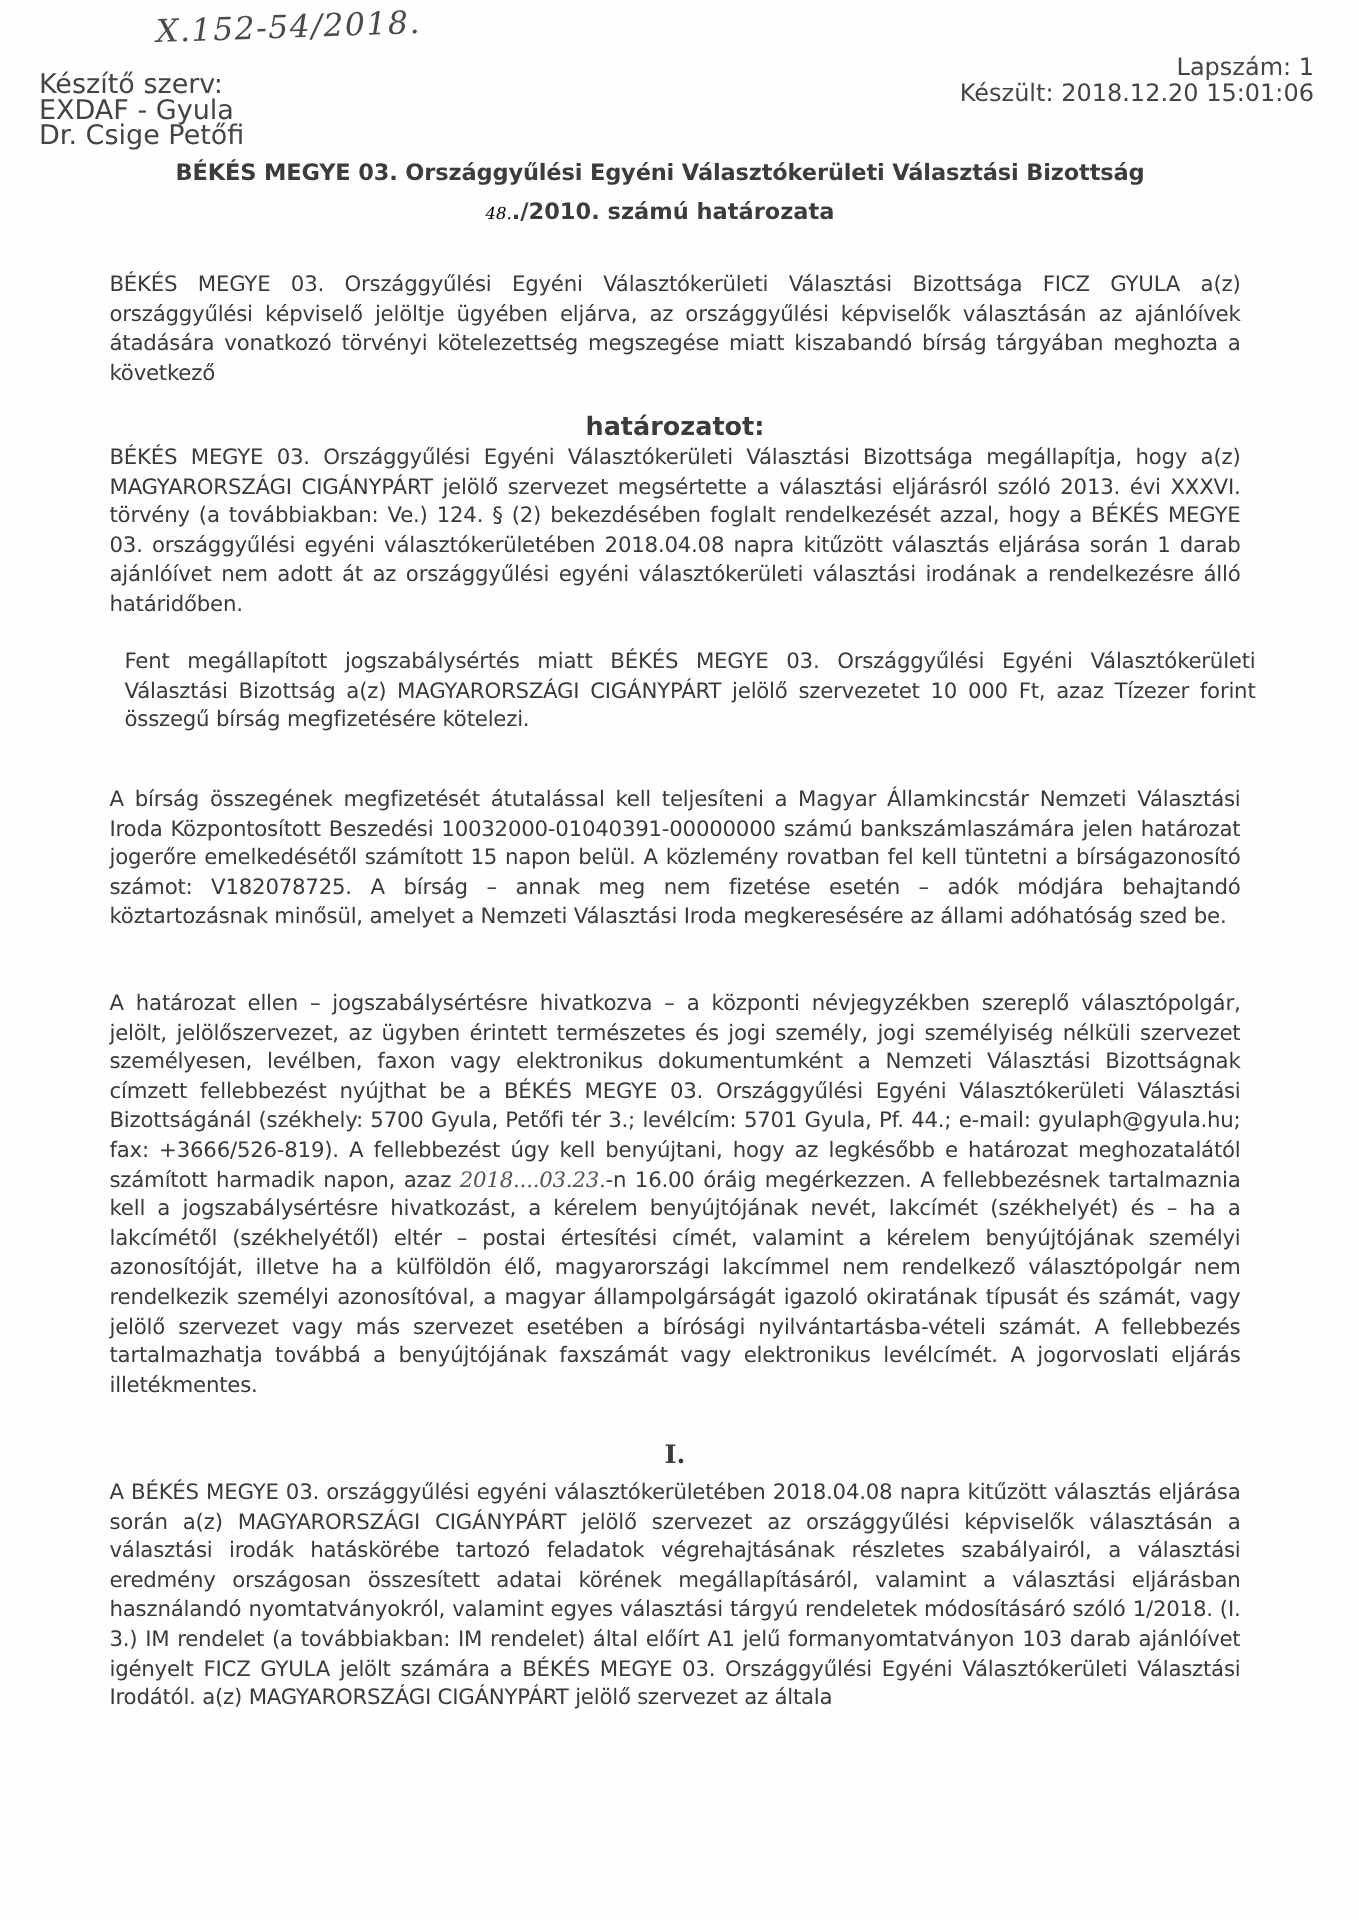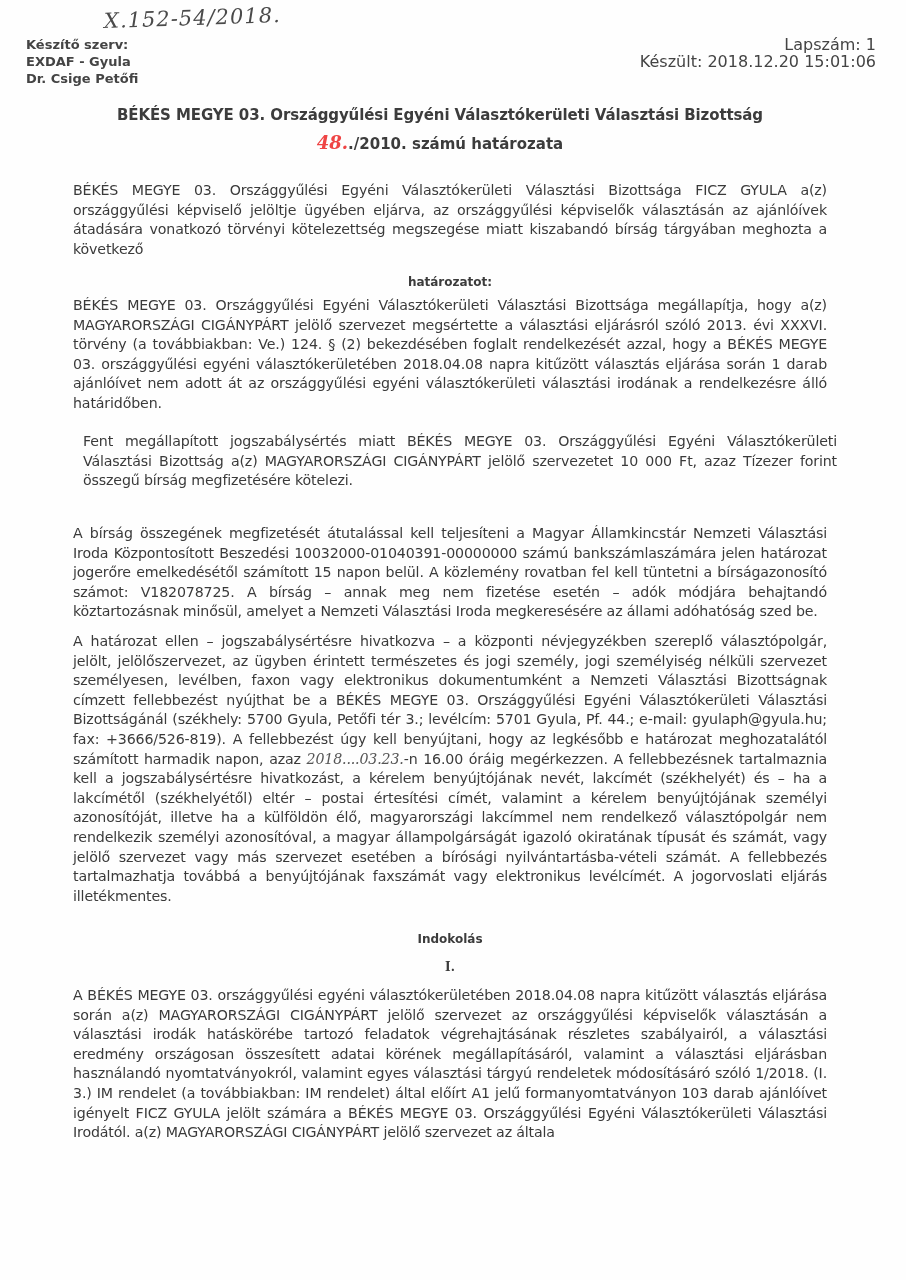--- a/index.html
+++ b/index.html
@@ -31,25 +31,24 @@
     }
     .hw-reference {
       left: 104px;
       top: 6px;
       font-size: 21px;
       transform: rotate(-2deg);
     }
     .header-left {
       position: absolute;
       left: 26px;
-      top: 36px;
-      font-size: 13px;
+      top: 48px;
+      font-size: 18px;
       line-height: 17px;
       color: #444;
-      font-weight: bold;
     }
     .header-right {
       position: absolute;
       right: 30px;
       top: 36px;
       font-size: 16px;
       line-height: 17px;
       color: #444;
       text-align: right;
     }
@@ -70,49 +69,49 @@
       width: 880px;
       text-align: center;
       font-weight: bold;
       font-size: 15px;
       color: #3c3c3c;
       top: 132px;
     }
     .subtitle .hw-num {
       font-family: "DejaVu Serif", "Liberation Serif", serif;
       font-style: italic;
-      font-weight: bold;
-      font-size: 18px;
-      color: #ef4444;
+      font-weight: normal;
+      font-size: 11px;
+      color: #000000;
     }
     .body-text {
       position: absolute;
       left: 73px;
       width: 754px;
       font-size: 14.2px;
       line-height: 19.6px;
       text-align: justify;
       color: #3a3a3a;
       letter-spacing: -0.15px;
     }
     .section-heading {
       position: absolute;
       left: 0;
       width: 900px;
       text-align: center;
       font-weight: bold;
-      font-size: 12px;
+      font-size: 17px;
       color: #3c3c3c;
     }
     .p1 { top: 181px; }
     .h-hatarozatot { top: 275px; }
     .p2 { top: 296px; }
     .p3 { top: 432px; margin-left: 10px; }
     .p4 { top: 524px; }
-    .p5 { top: 632px; }
+    .p5 { top: 660px; }
     .h-indokolas { top: 932px; }
     .h-roman { top: 960px; font-family: "DejaVu Serif", "Liberation Serif", serif; }
     .p6 { top: 986px; }
     .inline-hw {
       font-family: "DejaVu Serif", "Liberation Serif", serif;
       font-style: italic;
       color: #555;
     }
   </style>
 </head>
@@ -139,18 +138,17 @@
   <div class="body-text p1">BÉKÉS MEGYE 03. Országgyűlési Egyéni Választókerületi Választási Bizottsága FICZ GYULA a(z) országgyűlési képviselő jelöltje ügyében eljárva, az országgyűlési képviselők választásán az ajánlóívek átadására vonatkozó törvényi kötelezettség megszegése miatt kiszabandó bírság tárgyában meghozta a következő</div>
 
   <div class="section-heading h-hatarozatot">határozatot:</div>
 
   <div class="body-text p2">BÉKÉS MEGYE 03. Országgyűlési Egyéni Választókerületi Választási Bizottsága megállapítja, hogy a(z) MAGYARORSZÁGI CIGÁNYPÁRT jelölő szervezet megsértette a választási eljárásról szóló 2013. évi XXXVI. törvény (a továbbiakban: Ve.) 124. § (2) bekezdésében foglalt rendelkezését azzal, hogy a BÉKÉS MEGYE 03. országgyűlési egyéni választókerületében 2018.04.08 napra kitűzött választás eljárása során 1 darab ajánlóívet nem adott át az országgyűlési egyéni választókerületi választási irodának a rendelkezésre álló határidőben.</div>
   <div class="body-text p3">Fent megállapított jogszabálysértés miatt BÉKÉS MEGYE 03. Országgyűlési Egyéni Választókerületi Választási Bizottság a(z) MAGYARORSZÁGI CIGÁNYPÁRT jelölő szervezetet 10 000 Ft, azaz Tízezer forint összegű bírság megfizetésére kötelezi.</div>
   <div class="body-text p4">A bírság összegének megfizetését átutalással kell teljesíteni a Magyar Államkincstár Nemzeti Választási Iroda Központosított Beszedési 10032000-01040391-00000000 számú bankszámlaszámára jelen határozat jogerőre emelkedésétől számított 15 napon belül. A közlemény rovatban fel kell tüntetni a bírságazonosító számot: V182078725. A bírság – annak meg nem fizetése esetén – adók módjára behajtandó köztartozásnak minősül, amelyet a Nemzeti Választási Iroda megkeresésére az állami adóhatóság szed be.</div>
 
   <div class="body-text p5"><span>A határozat ellen – jogszabálysértésre hivatkozva – a központi névjegyzékben szereplő választópolgár, jelölt, jelölőszervezet, az ügyben érintett természetes és jogi személy, jogi személyiség nélküli szervezet személyesen, levélben, faxon vagy elektronikus dokumentumként a Nemzeti Választási Bizottságnak címzett fellebbezést nyújthat be a BÉKÉS MEGYE 03. Országgyűlési Egyéni Választókerületi Választási Bizottságánál (székhely: 5700 Gyula, Petőfi tér 3.; levélcím: 5701 Gyula, Pf. 44.; e-mail: gyulaph@gyula.hu; fax: +3666/526-819). A fellebbezést úgy kell benyújtani, hogy az legkésőbb e határozat meghozatalától számított harmadik napon, azaz </span><span class="inline-hw">2018....03.23.</span><span>-n 16.00 óráig megérkezzen. A fellebbezésnek tartalmaznia kell a jogszabálysértésre hivatkozást, a kérelem benyújtójának nevét, lakcímét (székhelyét) és – ha a lakcímétől (székhelyétől) eltér – postai értesítési címét, valamint a kérelem benyújtójának személyi azonosítóját, illetve ha a külföldön élő, magyarországi lakcímmel nem rendelkező választópolgár nem rendelkezik személyi azonosítóval, a magyar állampolgárságát igazoló okiratának típusát és számát, vagy jelölő szervezet vagy más szervezet esetében a bírósági nyilvántartásba-vételi számát. A fellebbezés tartalmazhatja továbbá a benyújtójának faxszámát vagy elektronikus levélcímét. A jogorvoslati eljárás illetékmentes.</span></div>
 
-  <div class="section-heading h-indokolas">Indokolás</div>
   <div class="section-heading h-roman">I.</div>
 
   <div class="body-text p6">A BÉKÉS MEGYE 03. országgyűlési egyéni választókerületében 2018.04.08 napra kitűzött választás eljárása során a(z) MAGYARORSZÁGI CIGÁNYPÁRT jelölő szervezet az országgyűlési képviselők választásán a választási irodák hatáskörébe tartozó feladatok végrehajtásának részletes szabályairól, a választási eredmény országosan összesített adatai körének megállapításáról, valamint a választási eljárásban használandó nyomtatványokról, valamint egyes választási tárgyú rendeletek módosításáró szóló 1/2018. (I. 3.) IM rendelet (a továbbiakban: IM rendelet) által előírt A1 jelű formanyomtatványon 103 darab ajánlóívet igényelt FICZ GYULA jelölt számára a BÉKÉS MEGYE 03. Országgyűlési Egyéni Választókerületi Választási Irodától. a(z) MAGYARORSZÁGI CIGÁNYPÁRT jelölő szervezet az általa</div>
 
 </div>
 
 </body></html>

